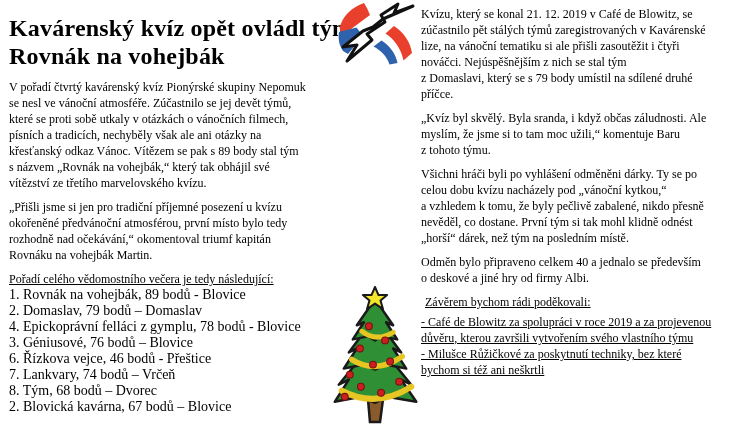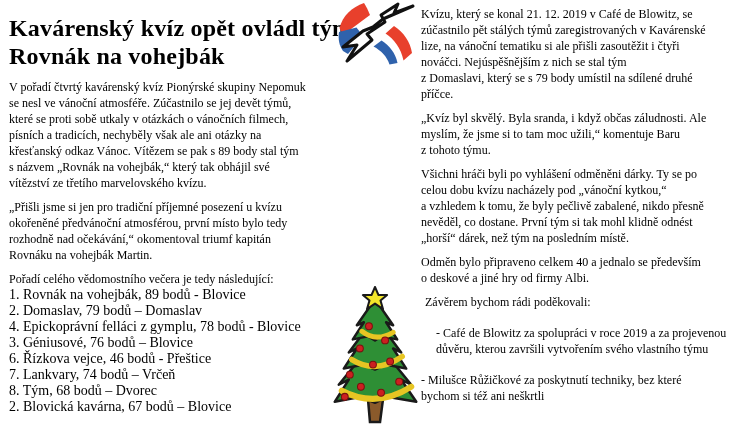--- a/index.html
+++ b/index.html
@@ -22,21 +22,21 @@
     letter-spacing: 0.2px;
     width: 362px;
     margin: 2px 0 9px 0;
   }
   .body {
     font-size: 12px;
     line-height: 16px;
     white-space: pre-wrap;
     margin: 0 0 8px 0;
   }
-  .list-block .body { margin: 0; }
+  .list-block .body { margin: 0; text-decoration: underline; }
   .list-line { font-size: 14px; line-height: 16px; white-space: pre; }
 
   .logo {
     position: absolute; left: 337px; top: 1px;
     width: 82px; height: 64px;
   }
   .tree {
     position: absolute; left: 322px; top: 286px;
     width: 106px; height: 139px;
   }
@@ -103,21 +103,21 @@
     <div class="body">Všichni hráči byli po vyhlášení odměněni dárky. Ty se po
 celou dobu kvízu nacházely pod „vánoční kytkou,“
 a vzhledem k tomu, že byly pečlivě zabalené, nikdo přesně
 nevěděl, co dostane. První tým si tak mohl klidně odnést
 „horší“ dárek, než tým na posledním místě.</div>
     <div class="body">Odměn bylo připraveno celkem 40 a jednalo se především
 o deskové a jiné hry od firmy Albi.</div>
     <div class="list-block">
       <div class="body" style="margin:4px">Závěrem bychom rádi poděkovali:</div>
       <div>
-          <div class="body" style="margin:15px">- Café de Blowitz za spolupráci v roce 2019 a za projevenou
+          <div class="body" style="margin:0">- Café de Blowitz za spolupráci v roce 2019 a za projevenou
 důvěru, kterou završili vytvořením svého vlastního týmu</div>
           <div class="body" style="margin:0">- Milušce Růžičkové za poskytnutí techniky, bez které
 bychom si též ani neškrtli</div>
         </div>
     </div>
   </div>
 
   <div class="tree">
     <svg viewBox="0 0 104 138">
 

